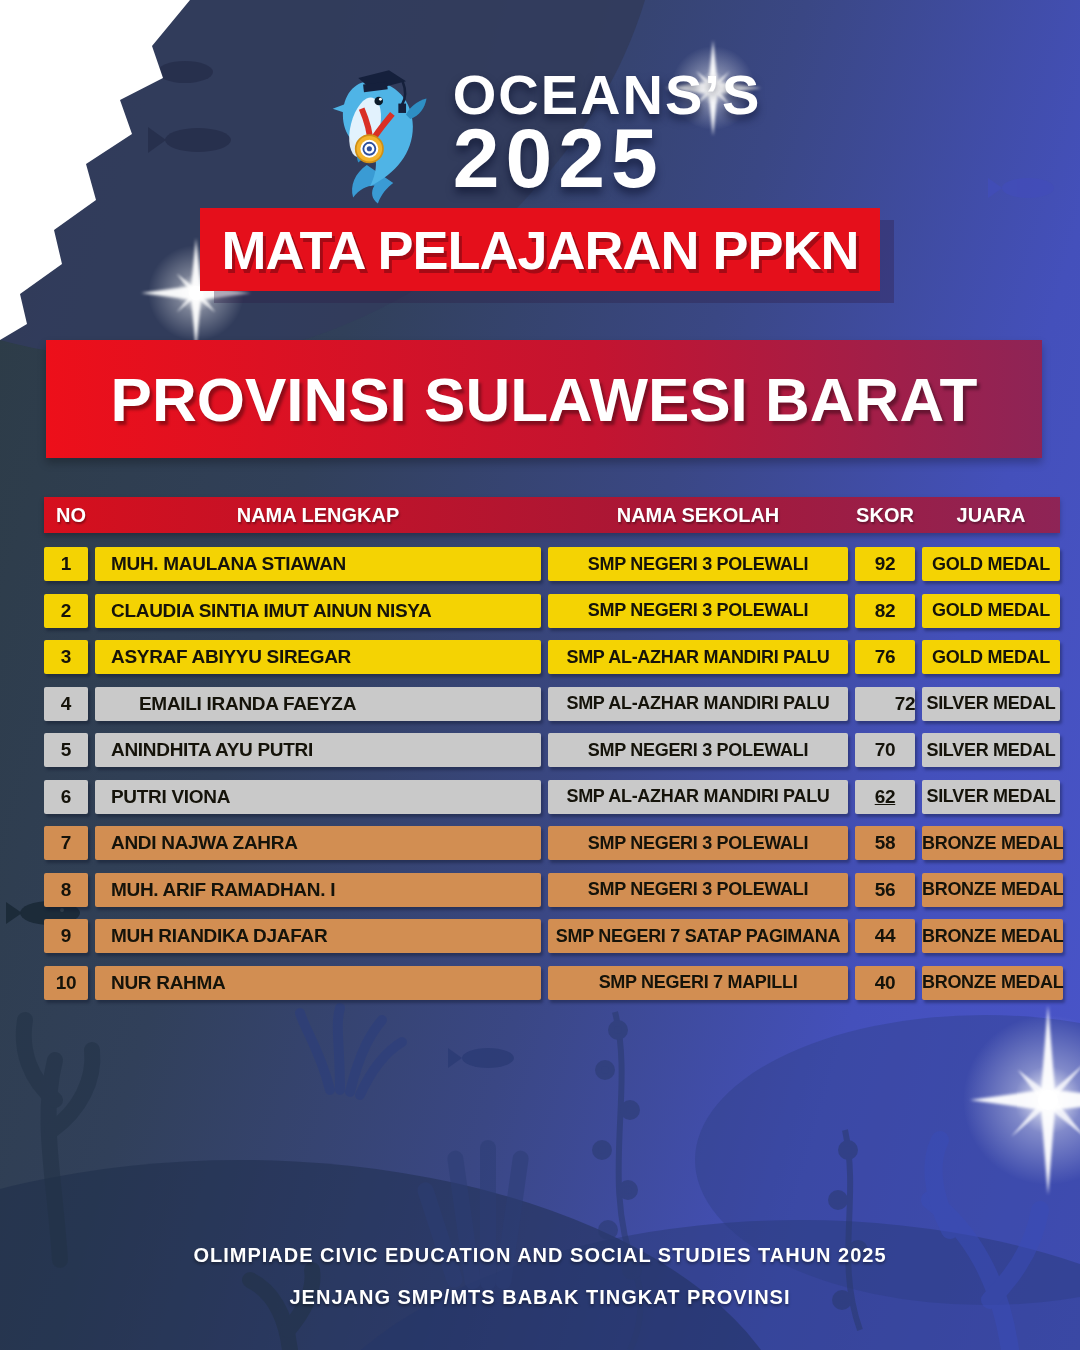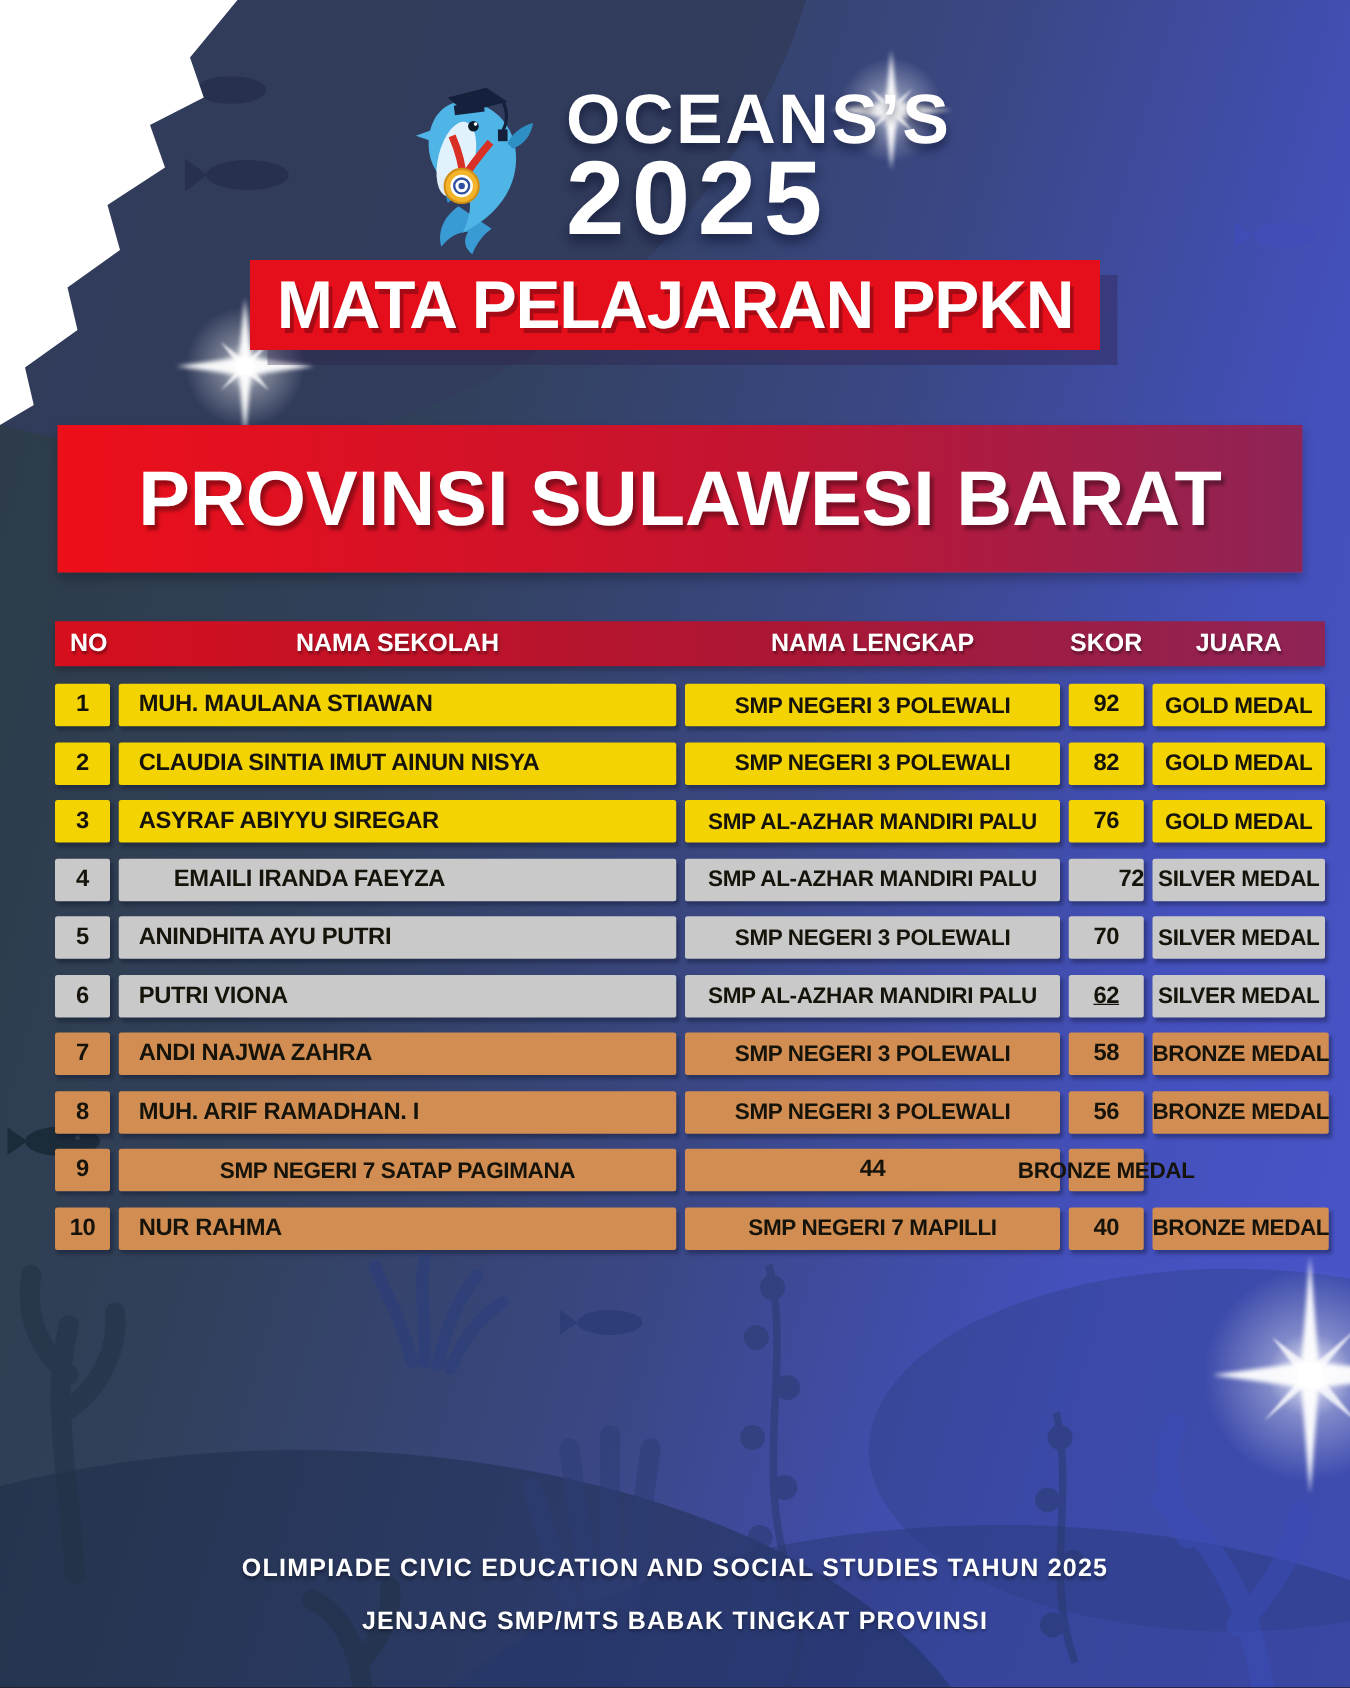--- a/index.html
+++ b/index.html
@@ -17,21 +17,21 @@
     color:#fff;font-weight:700;font-size:56px;letter-spacing:2px;line-height:1;
     text-shadow:0 5px 8px rgba(8,12,40,.55);
   }
   .logo-year{
     color:#fff;font-weight:700;font-size:84px;letter-spacing:6px;line-height:.95;margin-top:-4px;
     text-shadow:0 6px 9px rgba(8,12,40,.55);
   }
 
   
   .subject-banner{
-    position:absolute;left:200px;top:208px;width:680px;height:72px;
+    position:absolute;left:200px;top:208px;width:680px;height:83px;
     background:#e50f1b;display:flex;align-items:center;justify-content:center;
     box-shadow:14px 12px 0 rgba(45,30,70,.35);
   }
   .subject-banner span{
     color:#fff;font-weight:700;font-size:54px;letter-spacing:-1px;
     text-shadow:3px 4px 0 rgba(130,8,18,.65);white-space:nowrap;
   }
   .province-banner{
     position:absolute;left:46px;top:340px;width:996px;height:118px;
     background:linear-gradient(90deg,#ed0f1a 0%,#c41430 55%,#8e2456 100%);
@@ -203,22 +203,22 @@
   <div class="subject-banner">
     <span>MATA PELAJARAN PPKN</span>
   </div>
 
   <div class="province-banner">
     <span>PROVINSI SULAWESI BARAT</span>
   </div>
 
   <div class="table-header grid5">
     <div class="th h-no">NO</div>
+    <div class="th h-name">NAMA LENGKAP</div>
     <div class="th h-school">NAMA SEKOLAH</div>
-    <div class="th h-name">NAMA LENGKAP</div>
     <div class="th h-score">SKOR</div>
     <div class="th h-award">JUARA</div>
   </div>
 
   <div class="rows">
     <div class="row grid5">
       <div class="cell c-no" style="background-color: rgb(244, 211, 3);">1</div>
       <div class="cell c-name" style="background-color: rgb(244, 211, 3);">MUH. MAULANA STIAWAN</div>
       <div class="cell c-school" style="background-color: rgb(244, 211, 3);">SMP NEGERI 3 POLEWALI</div>
       <div class="cell c-score" style="background-color: rgb(244, 211, 3);">92</div>
@@ -276,20 +276,21 @@
     <div class="row grid5">
       <div class="cell c-no" style="background-color: rgb(210, 142, 82);">8</div>
       <div class="cell c-name" style="background-color: rgb(210, 142, 82);">MUH. ARIF RAMADHAN. I</div>
       <div class="cell c-school" style="background-color: rgb(210, 142, 82);">SMP NEGERI 3 POLEWALI</div>
       <div class="cell c-score" style="background-color: rgb(210, 142, 82);">56</div>
       <div class="cell c-award" style="background-color: rgb(210, 142, 82);">BRONZE MEDAL</div>
     </div>
 
     <div class="row grid5">
       <div class="cell c-no" style="background-color: rgb(210, 142, 82);">9</div>
+      <div class="cell c-name" style="background-color: rgb(210, 142, 82);">MUH RIANDIKA DJAFAR</div>
       <div class="cell c-school" style="background-color: rgb(210, 142, 82);">SMP NEGERI 7 SATAP PAGIMANA</div>
       <div class="cell c-score" style="background-color: rgb(210, 142, 82);">44</div>
       <div class="cell c-award" style="background-color: rgb(210, 142, 82);">BRONZE MEDAL</div>
     </div>
 
     <div class="row grid5">
       <div class="cell c-no" style="background-color: rgb(210, 142, 82);">10</div>
       <div class="cell c-name" style="background-color: rgb(210, 142, 82);">NUR RAHMA</div>
       <div class="cell c-school" style="background-color: rgb(210, 142, 82);">SMP NEGERI 7 MAPILLI</div>
       <div class="cell c-score" style="background-color: rgb(210, 142, 82);">40</div>

